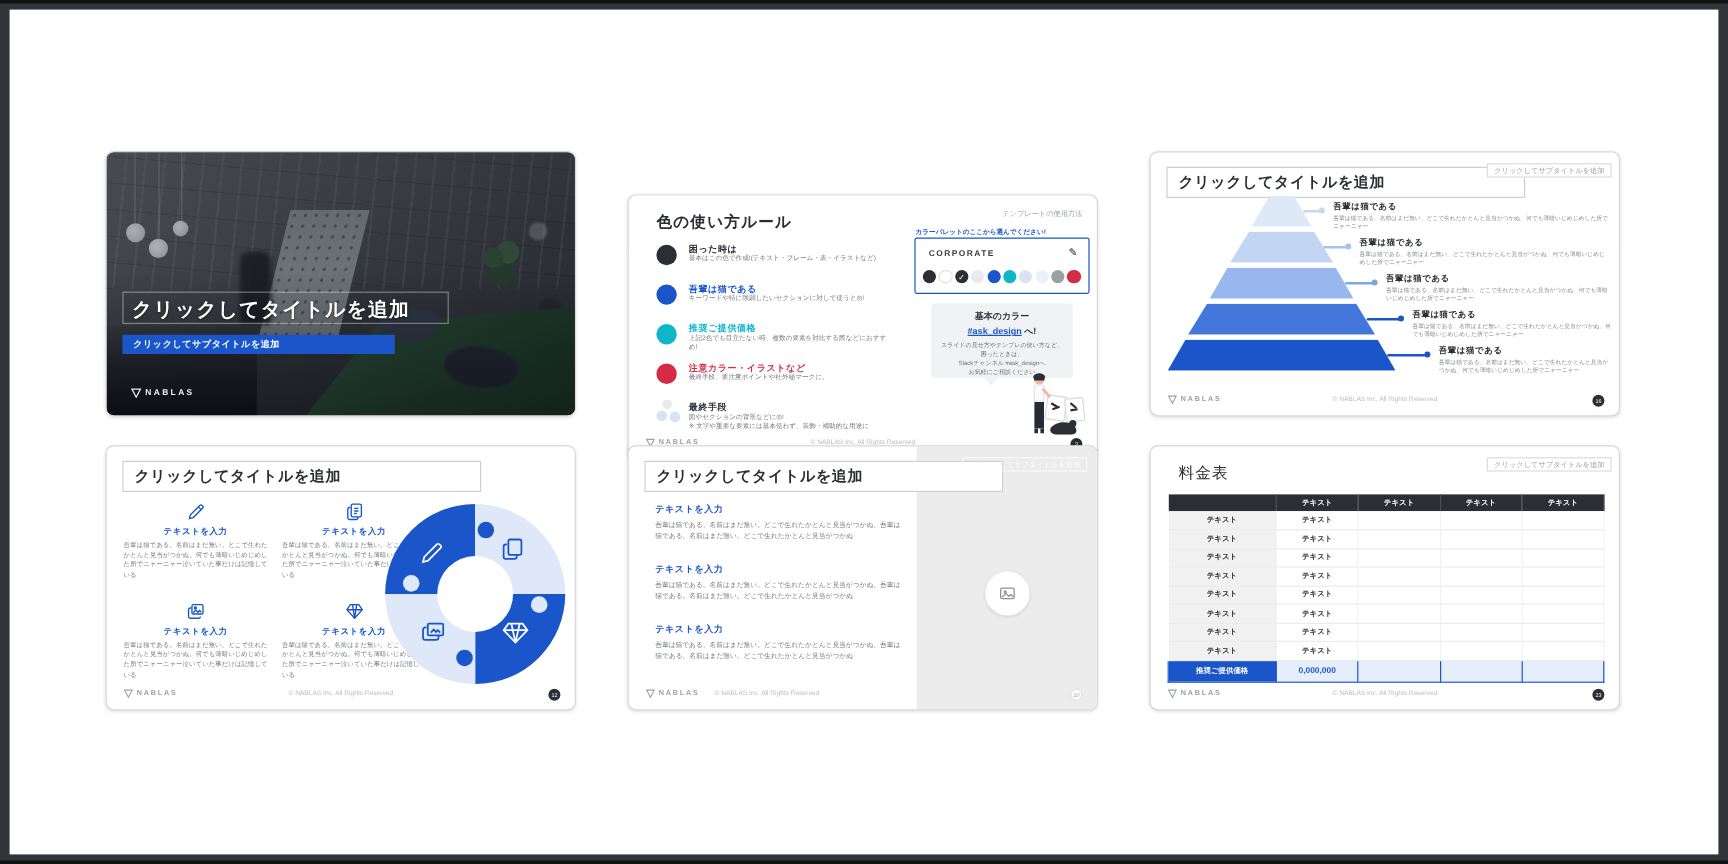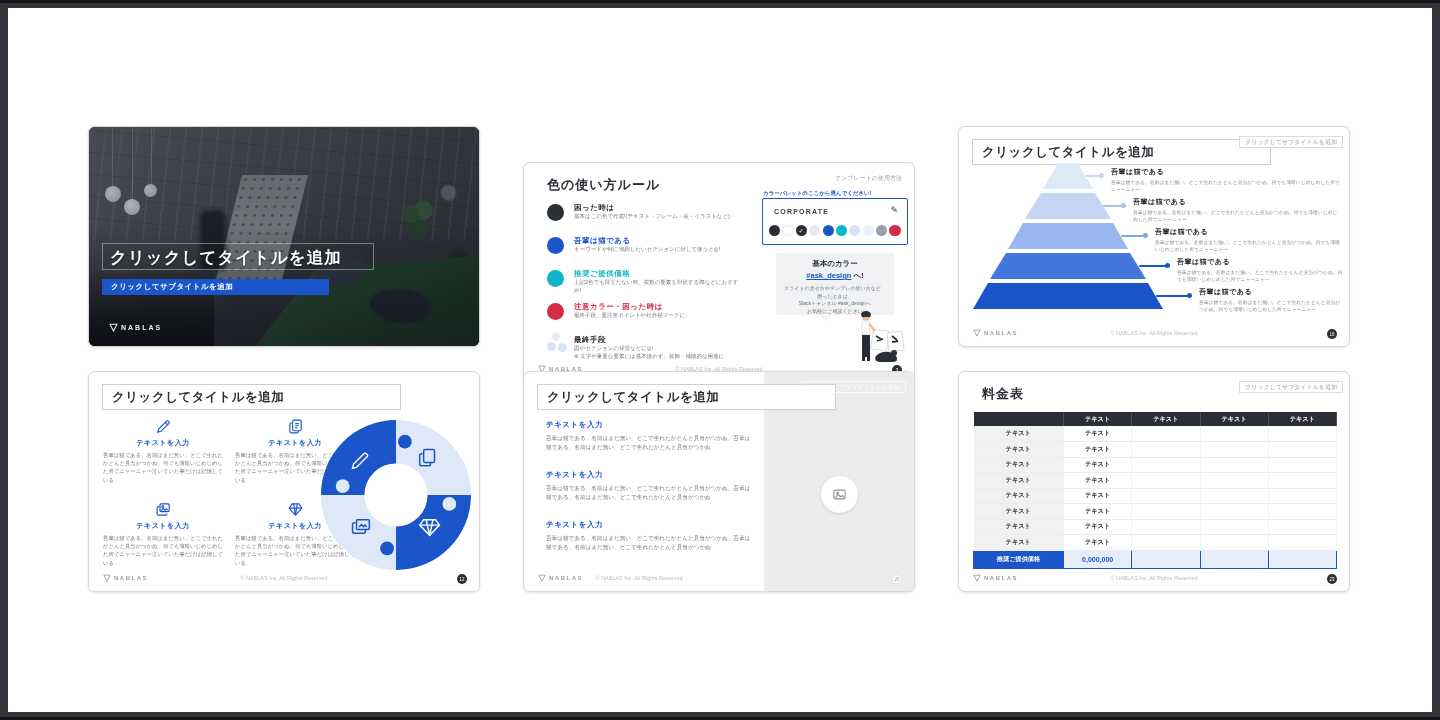--- a/index.html
+++ b/index.html
@@ -90,21 +90,21 @@
 
   
   .s5-gray { position:absolute; left:240px; top:0; width:152px; height:221px; background:#ececec; }
   .s5-sub { position:absolute; right:8px; top:9px; height:12px; border:1px solid rgba(255,255,255,.7); display:flex; align-items:center; padding:0 5px; font-size:6px; color:#fdfdfd; }
   .s5-circle { position:absolute; left:297px; top:104px; width:37px; height:37px; background:#fff; border-radius:50%; box-shadow:0 1px 3px rgba(0,0,0,.12); display:flex; align-items:center; justify-content:center; color:#8d9297; }
   .s5-sec { position:absolute; left:22px; width:205px; }
   .s5-h { font-size:7.5px; font-weight:bold; color:#1a56c9; letter-spacing:.5px; }
   .s5-b { margin-top:4px; font-size:5.6px; color:#75797e; line-height:1.6; }
 
   
-  .s6-title { position:absolute; left:23px; top:13px; font-size:13px; font-weight:bold; color:#2b2e34; letter-spacing:1px; }
+  .s6-title { position:absolute; left:23px; top:13px; font-size:13px; font-weight:normal; color:#2b2e34; letter-spacing:1px; }
   .tbl { position:absolute; left:14px; top:40px; width:364px; border-collapse:collapse; table-layout:fixed; }
   .tbl col.c0 { width:90px; }
   .tbl th { background:#2b2e34; color:#fff; font-size:6.2px; font-weight:bold; height:14px; border-right:1px solid #4a4d52; }
   .tbl td { height:15.5px; font-size:6.2px; text-align:center; border-bottom:1px solid #ececec; border-right:1px solid #f2f2f2; background:#fff; color:#2b2e34; }
   .tbl td.rowhead { background:#f1f1f1; font-weight:bold; }
   .tbl td.val { font-weight:bold; }
   .tbl tr.total td { background:#e6eefb; border:1px solid #1a56c9; height:18px; }
   .tbl tr.total td.rowhead { background:#1a56c9; color:#fff; font-weight:bold; font-size:6.2px; }
   .tbl tr.total td.price { color:#1a56c9; font-weight:bold; font-size:7px; }
 </style>
@@ -156,21 +156,21 @@
       <span class="s2-iname" style="color:#1a56c9">吾輩は猫である</span>
       <span class="s2-idesc">キーワードや特に強調したいセクションに対して使うと◎!</span>
     </div>
     <div class="s2-item" style="top:106px">
       <span class="s2-dot" style="background:#0fb6c9"></span>
       <span class="s2-iname" style="color:#0fb6c9">推奨ご提供価格</span>
       <span class="s2-idesc">上記2色でも目立たない時、複数の要素を対比する際などにおすすめ!</span>
     </div>
     <div class="s2-item" style="top:139px">
       <span class="s2-dot" style="background:#d62b45"></span>
-      <span class="s2-iname" style="color:#d62b45">注意カラー・困った時は</span>
+      <span class="s2-iname" style="color:#d62b45">注意カラー・イラストなど</span>
       <span class="s2-idesc">最終手段、要注意ポイントや社外秘マークに。</span>
     </div>
     <div class="s2-item pale-cluster" style="top:172px">
       <span style="left:5px; top:-2px; width:8px; height:8px; background:#e8eaed"></span>
       <span style="left:0; top:7px; width:9px; height:9px; background:#d8e4f5"></span>
       <span style="left:11px; top:8px; width:9px; height:9px; background:#d8e4f5"></span>
       <span class="s2-iname" style="color:#2b2e34">最終手段</span>
       <span class="s2-idesc"><span>図やセクションの背景などに◎!</span><br><span>※ 文字や重要な要素には基本使わず、装飾・補助的な用途に</span></span>
     </div>
 

